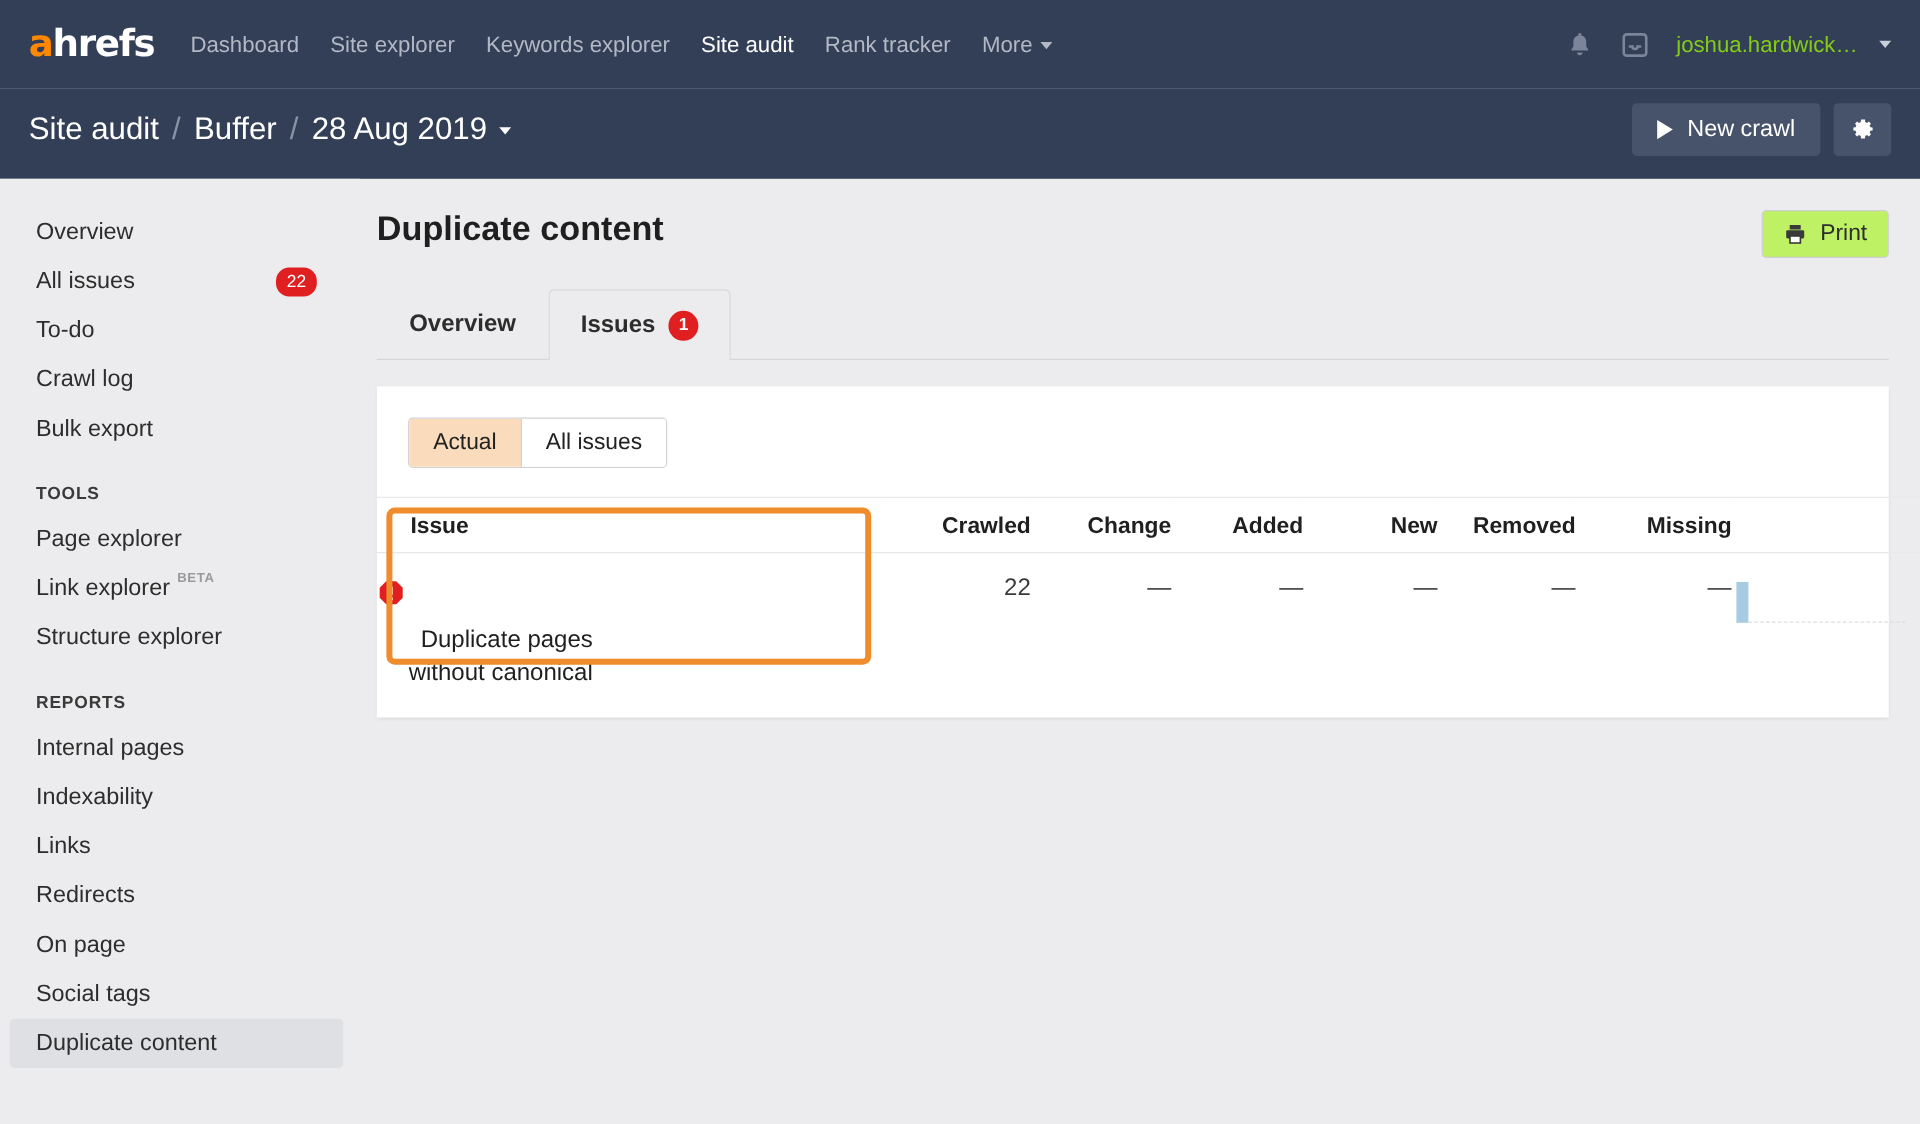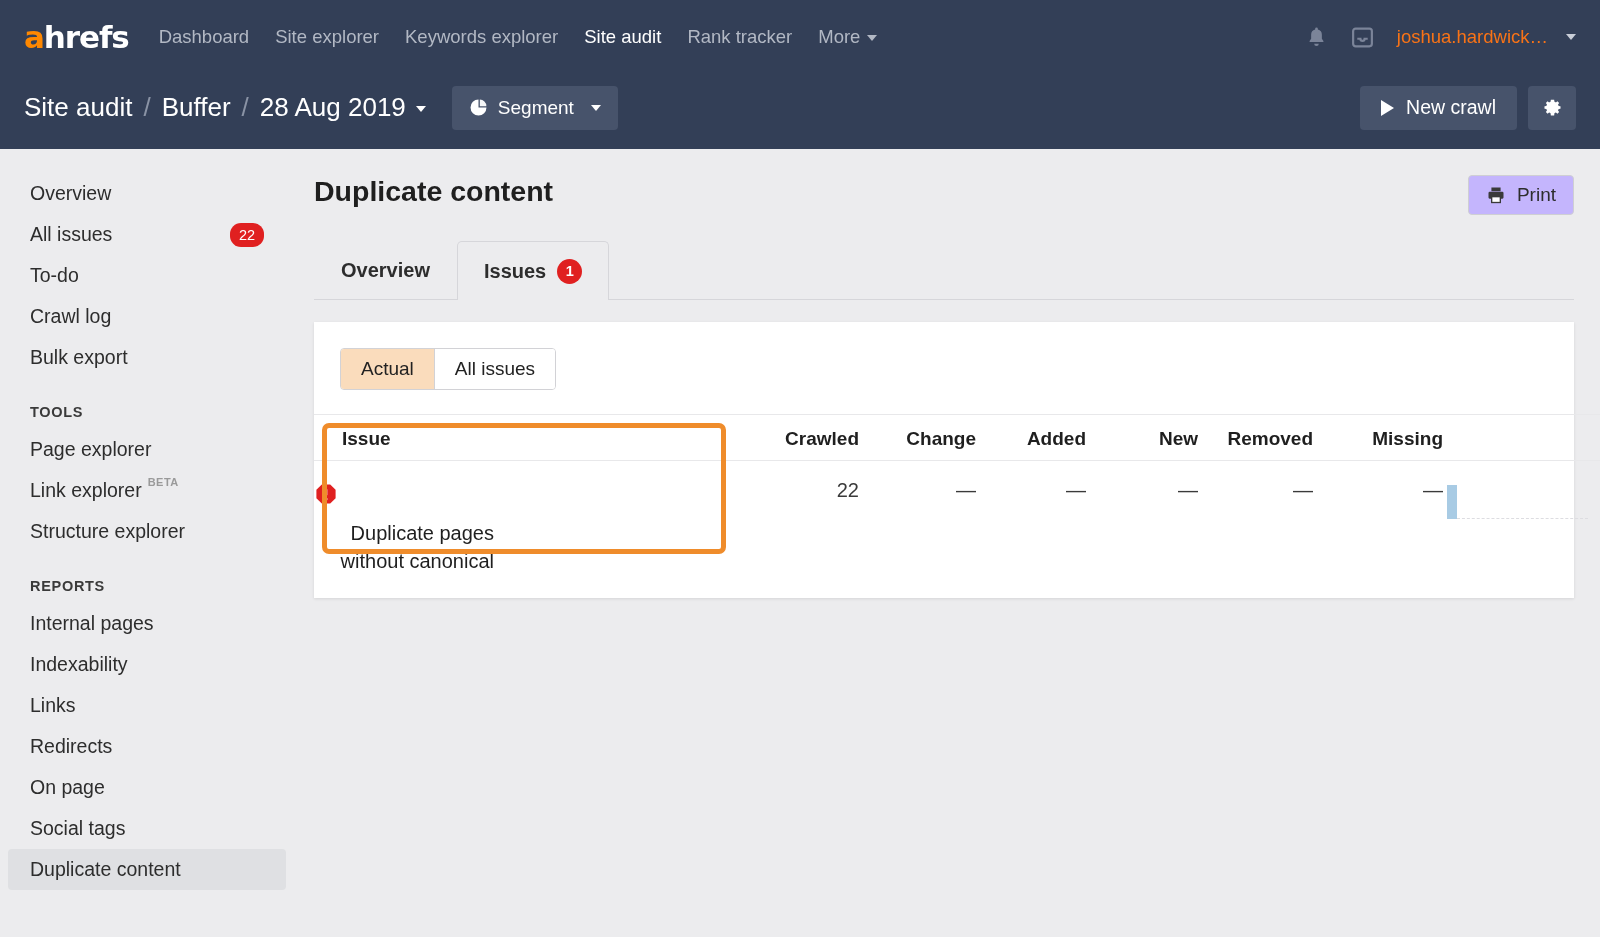--- a/index.html
+++ b/index.html
@@ -49,21 +49,21 @@
     vertical-align: middle;
   }
   .topbar-right {
     margin-left: auto;
     display: flex;
     align-items: center;
     gap: 22px;
   }
   .icon-btn { cursor: pointer; display: flex; align-items: center; }
   .user-name {
-    color: #f97316;
+    color: #84cc16;
     font-size: 18.5px;
     cursor: pointer;
     display: flex;
     align-items: center;
   }
 
   
   .subheader {
     background: #333f57;
     height: 75px;
@@ -174,21 +174,21 @@
     margin: 26px 0 9px 8px;
   }
 
   
   .main { flex: 1; padding: 26px 26px 0 14px; min-width: 0; }
   .main-head { display: flex; align-items: flex-start; }
   .page-title { font-size: 28.5px; font-weight: bold; color: #1f1f1f; }
   .print-btn {
     margin-left: auto;
     border: 1px solid #cfcfd3;
-    background: #c4b5fd;
+    background: #bef264;
     border-radius: 4px;
     height: 40px;
     display: flex;
     align-items: center;
     gap: 11px;
     padding: 0 17px;
     font-size: 19px;
     color: #2d2d2d;
     cursor: pointer;
   }
@@ -354,28 +354,20 @@
 
 <div class="subheader">
   <div class="breadcrumb">
     <span class="bc-item">Site audit</span>
     <span class="bc-sep">/</span>
     <span class="bc-item">Buffer</span>
     <span class="bc-sep">/</span>
     <span class="bc-item"><span>28 Aug 2019</span><span class="caret" style="border-top-color:#fff;margin-left:10px;"></span></span>
   </div>
 
-  <div class="segment-btn">
-    <svg width="19" height="19" viewBox="0 0 20 20">
-        <path fill="#fff" d="M10 1.6a8.4 8.4 0 1 0 8.4 8.4H10z"></path>
-        <path fill="#fff" d="M11.4 1.7V8.6h6.9a7 7 0 0 0-6.9-6.9z" opacity="0.95"></path>
-      </svg>
-    <span>Segment</span>
-    <span class="caret" style="border-top-color:#fff;"></span>
-  </div>
 
   <div class="subheader-right">
     <div class="newcrawl-btn">
       <span class="play-tri"></span>
       <span>New crawl</span>
     </div>
     <div class="gear-btn">
       <svg width="21" height="21" viewBox="0 0 24 24">
           <path fill="#fff" d="M12 8.2a3.8 3.8 0 1 0 0 7.6 3.8 3.8 0 0 0 0-7.6zm9.1 5.2.1-1.4-.1-1.4-2.1-.3a7 7 0 0 0-.7-1.7l1.3-1.7-2-2-1.7 1.3a7 7 0 0 0-1.7-.7L13.9 3h-3.8l-.3 2.5a7 7 0 0 0-1.7.7L6.4 4.9l-2 2L5.7 8.6a7 7 0 0 0-.7 1.7L2.9 10.6 2.8 12l.1 1.4 2.1.3a7 7 0 0 0 .7 1.7l-1.3 1.7 2 2 1.7-1.3a7 7 0 0 0 1.7.7l.3 2.5h3.8l.3-2.5a7 7 0 0 0 1.7-.7l1.7 1.3 2-2-1.3-1.7a7 7 0 0 0 .7-1.7z"></path>
         </svg>

